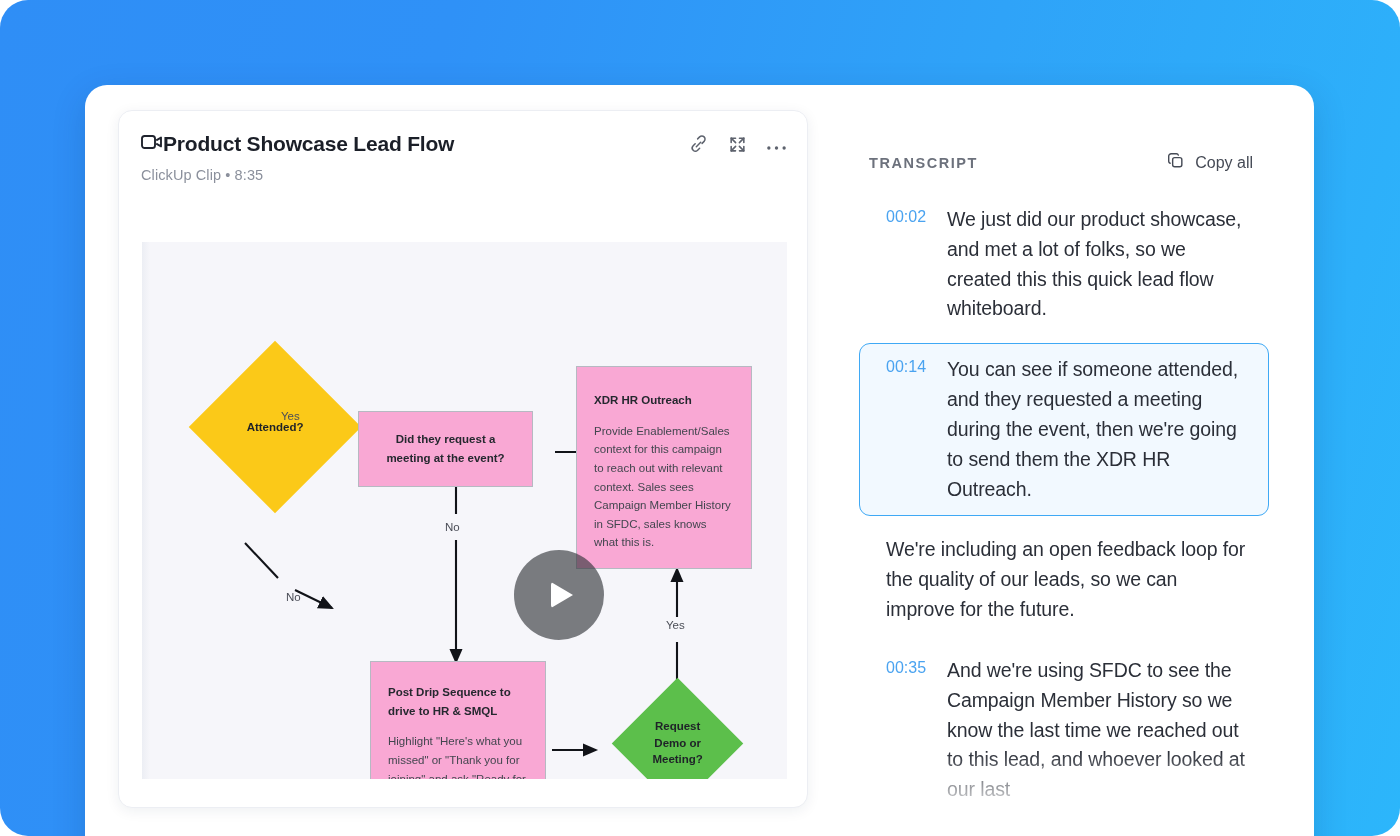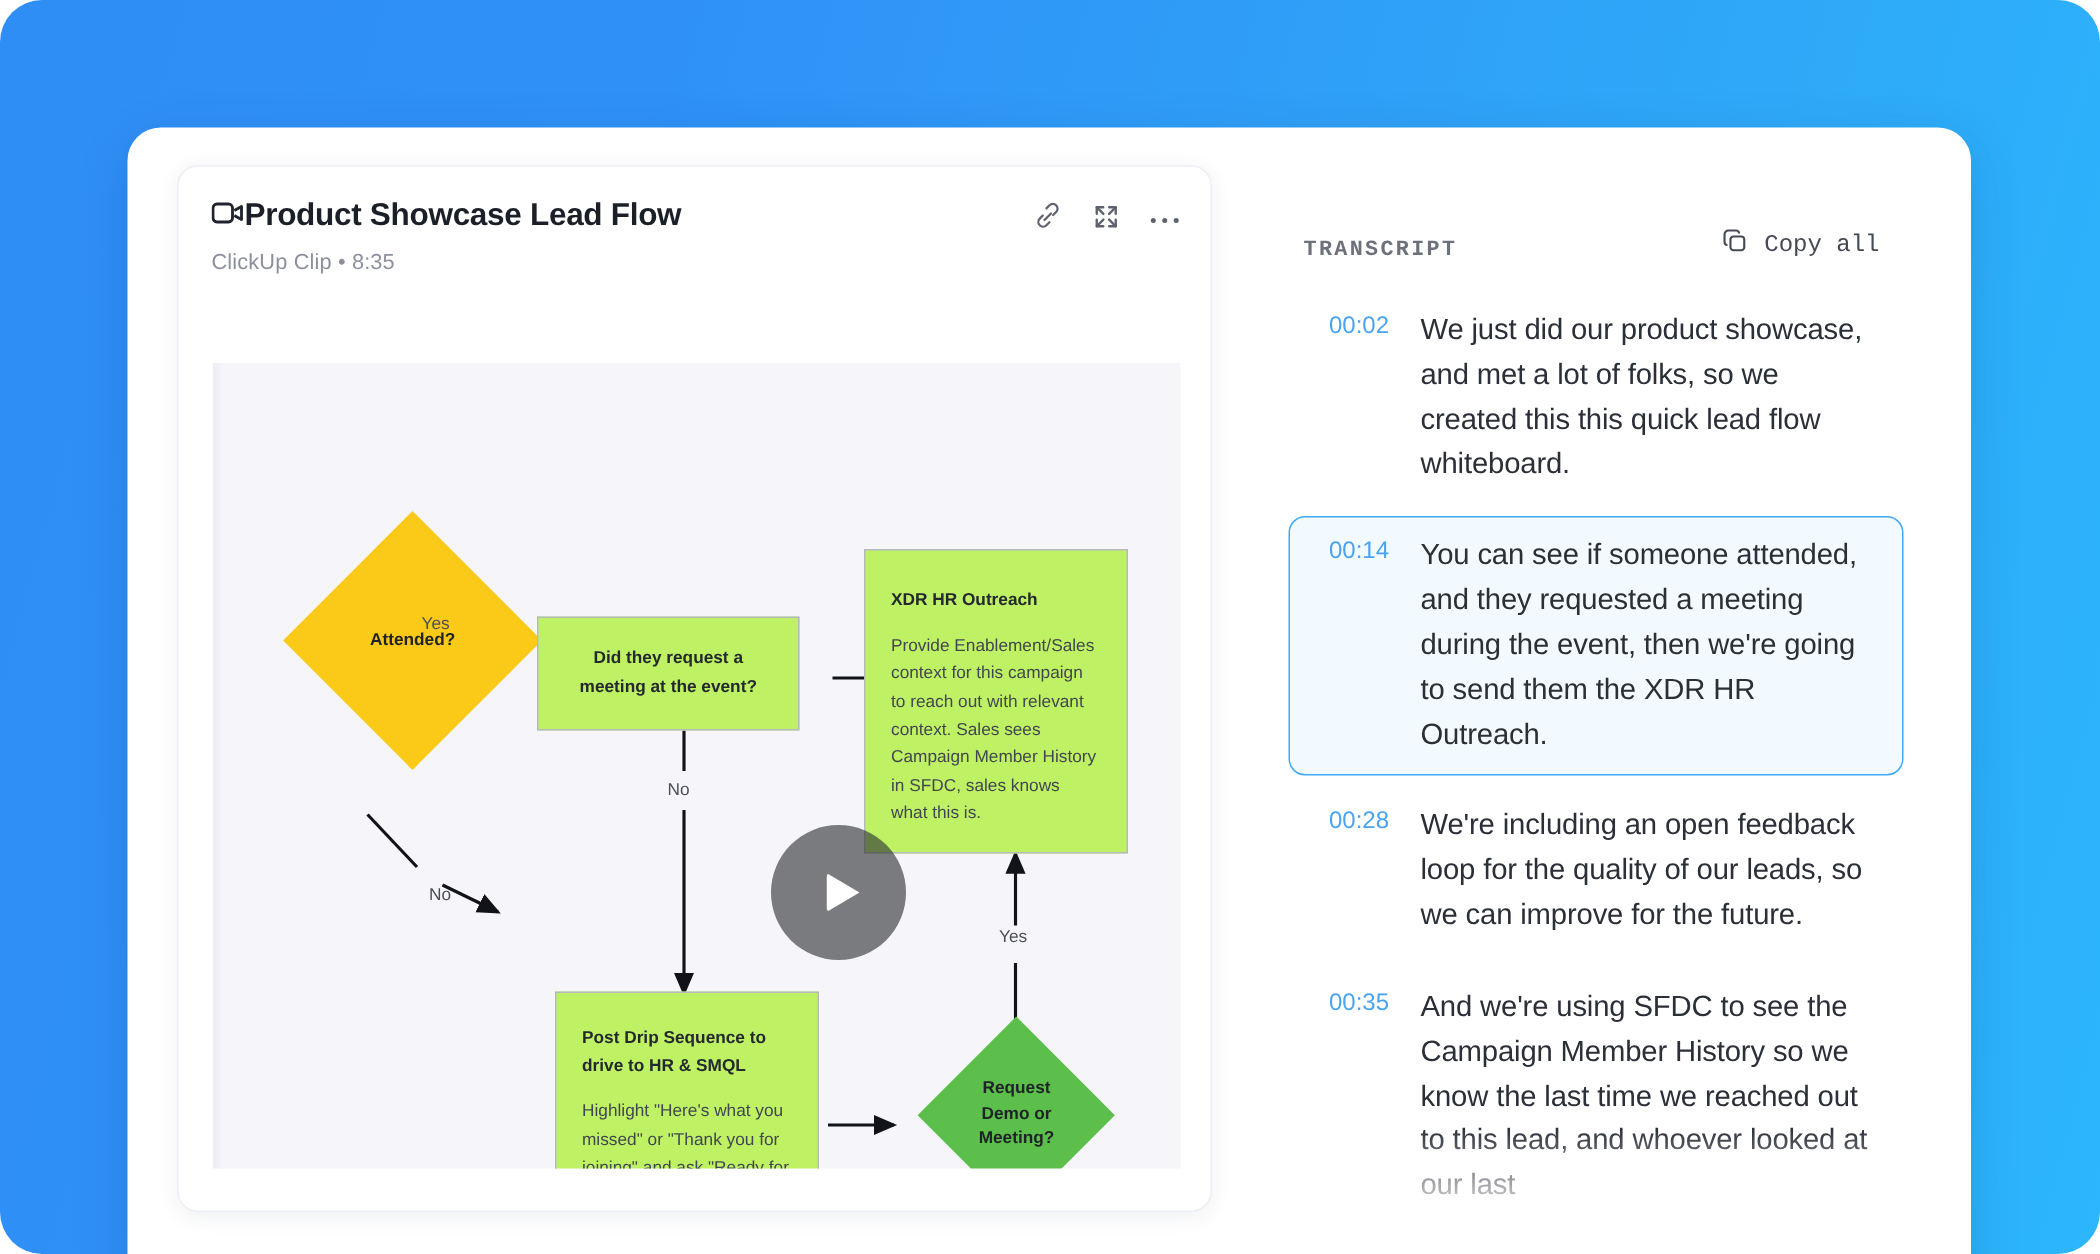--- a/index.html
+++ b/index.html
@@ -66,21 +66,21 @@
     overflow: hidden;
   }
   #whiteboard::before {
     content: ""; position: absolute; left: 0; top: 0;
     width: 8px; height: 100%;
     background: linear-gradient(90deg, #eceef4 0%, #f6f6fa 100%);
   }
 
   .wb-box {
     position: absolute;
-    background: #bef264;
+    background: #f9a8d4;
     border: 1px solid #b6b9c2;
   }
   .wb-box-title {
     font-size: 11.5px; font-weight: 700; color: #25282f; line-height: 1.62;
   }
   .wb-box-body {
     font-size: 11.5px; color: #43464f; line-height: 1.62; margin-top: 12px;
   }
   .wb-box-center {
     display: flex; flex-direction: column; align-items: center; justify-content: center;
@@ -121,23 +121,22 @@
   }
 
   
   #transcript-panel {
     position: absolute;
     left: 752px; top: 25px;
     width: 440px; height: 760px;
     overflow: hidden;
   }
   #transcript-head {
-    display: flex; align-items: flex-end; justify-content: space-between;
+    display: flex; align-items: center; justify-content: space-between;
     padding: 41px 24px 0 32px;
-    font-family: Liberation Mono, monospace;
   }
   #transcript-label {
     font-size: 14.5px; font-weight: 700; color: #6c717c;
     letter-spacing: 1.55px;
   }
   #copy-all-btn {
     display: flex; align-items: center; gap: 10px;
     font-size: 16px; color: #454a55; cursor: pointer;
   }
 
@@ -294,21 +293,20 @@
     <div id="transcript-list">
       <div class="t-entry">
         <span class="t-time">00:02</span>
         <span class="t-text">We just did our product showcase, and met a lot of folks, so we created this this quick lead flow whiteboard.</span>
       </div>
       <div class="t-entry active">
         <span class="t-time">00:14</span>
         <span class="t-text">You can see if someone attended, and they requested a meeting during the event, then we're going to send them the XDR HR Outreach.</span>
       </div>
       <div class="t-entry">
-        <span class="t-time">00:28</span>
         <span class="t-text">We're including an open feedback loop for the quality of our leads, so we can improve for the future.</span>
       </div>
       <div class="t-entry faded">
         <span class="t-time">00:35</span>
         <span class="t-text">And we're using SFDC to see the Campaign Member History so we know the last time we reached out to this lead, and whoever looked at our last</span>
       </div>
     </div>
 
     <div id="transcript-fade"></div>
   </div>

